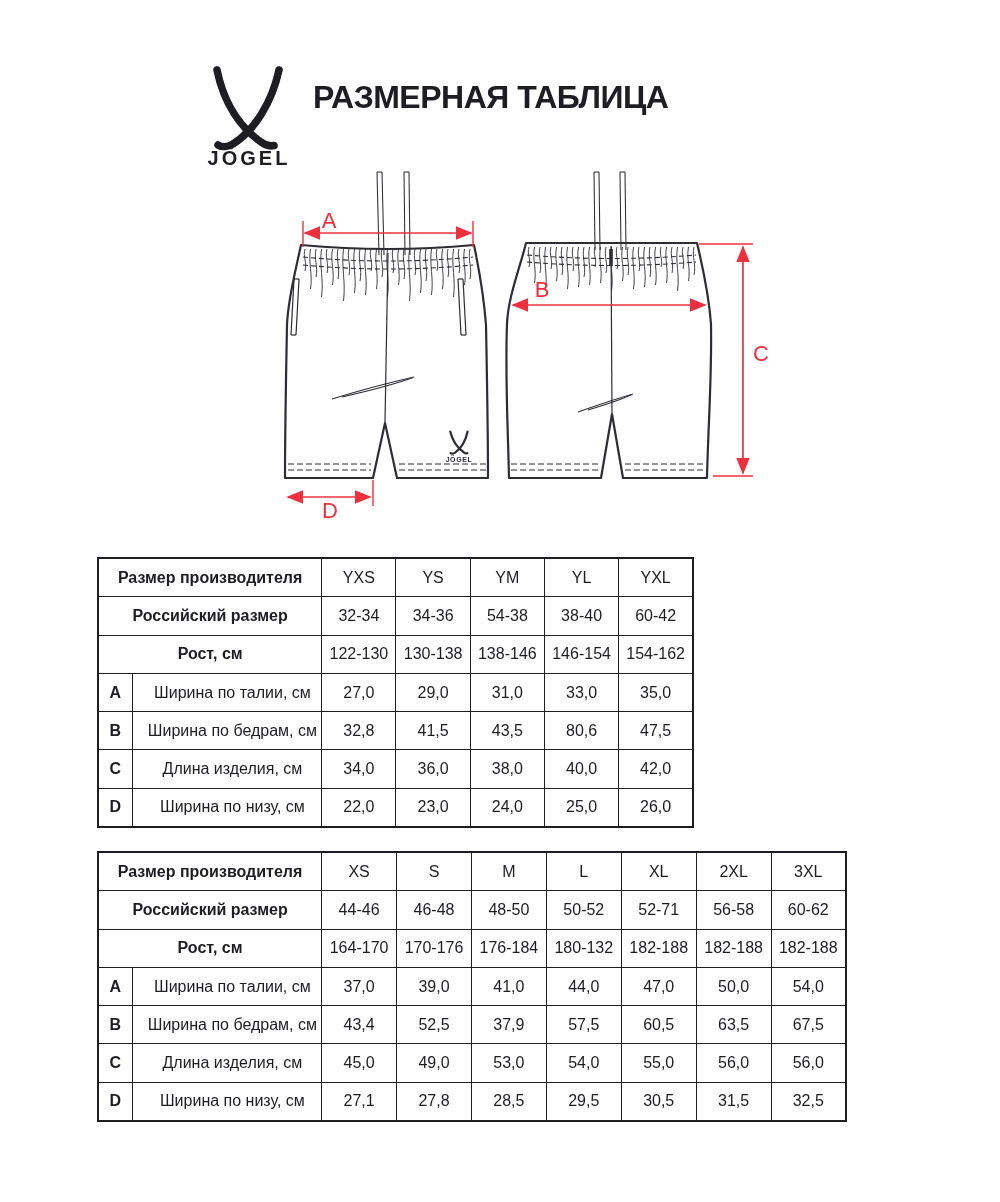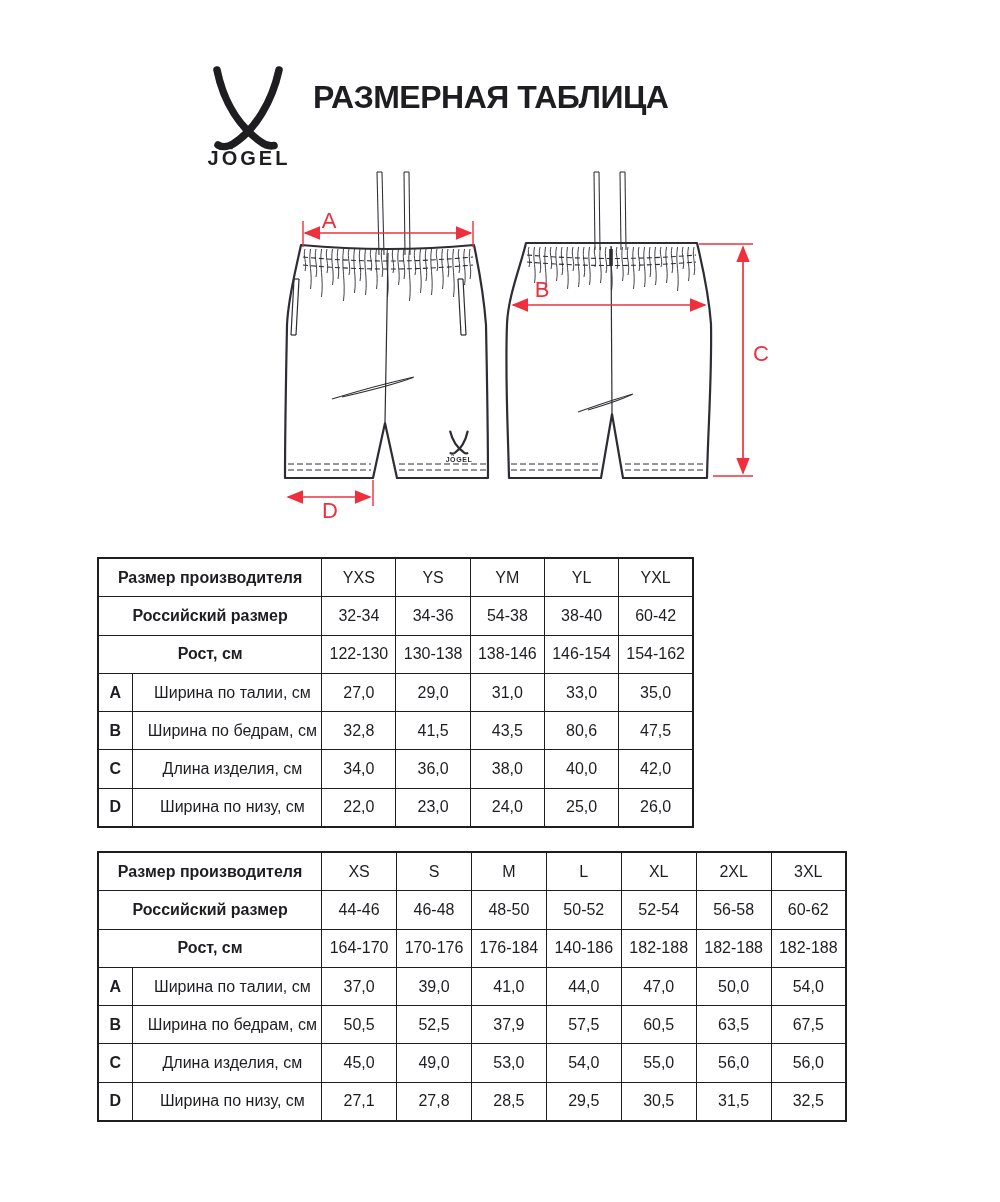--- a/index.html
+++ b/index.html
@@ -322,49 +322,49 @@
           <td>XL</td>
           <td>2XL</td>
           <td>3XL</td>
         </tr>
         <tr>
           <td class="lbl" colspan="2">Российский размер</td>
           <td>44-46</td>
           <td>46-48</td>
           <td>48-50</td>
           <td>50-52</td>
-          <td>52-54</td>
+          <td>52-71</td>
           <td>56-58</td>
           <td>60-62</td>
         </tr>
         <tr>
           <td class="lbl" colspan="2">Рост, см</td>
           <td>164-170</td>
           <td>170-176</td>
           <td>176-184</td>
-          <td>140-186</td>
+          <td>180-132</td>
           <td>182-188</td>
           <td>182-188</td>
           <td>182-188</td>
         </tr>
         <tr>
           <td class="letter">A</td>
           <td class="desc">Ширина по талии, см</td>
           <td>37,0</td>
           <td>39,0</td>
           <td>41,0</td>
           <td>44,0</td>
           <td>47,0</td>
           <td>50,0</td>
           <td>54,0</td>
         </tr>
         <tr>
           <td class="letter">B</td>
           <td class="desc">Ширина по бедрам, см</td>
-          <td>50,5</td>
+          <td>43,4</td>
           <td>52,5</td>
           <td>37,9</td>
           <td>57,5</td>
           <td>60,5</td>
           <td>63,5</td>
           <td>67,5</td>
         </tr>
         <tr>
           <td class="letter">C</td>
           <td class="desc">Длина изделия, см</td>

